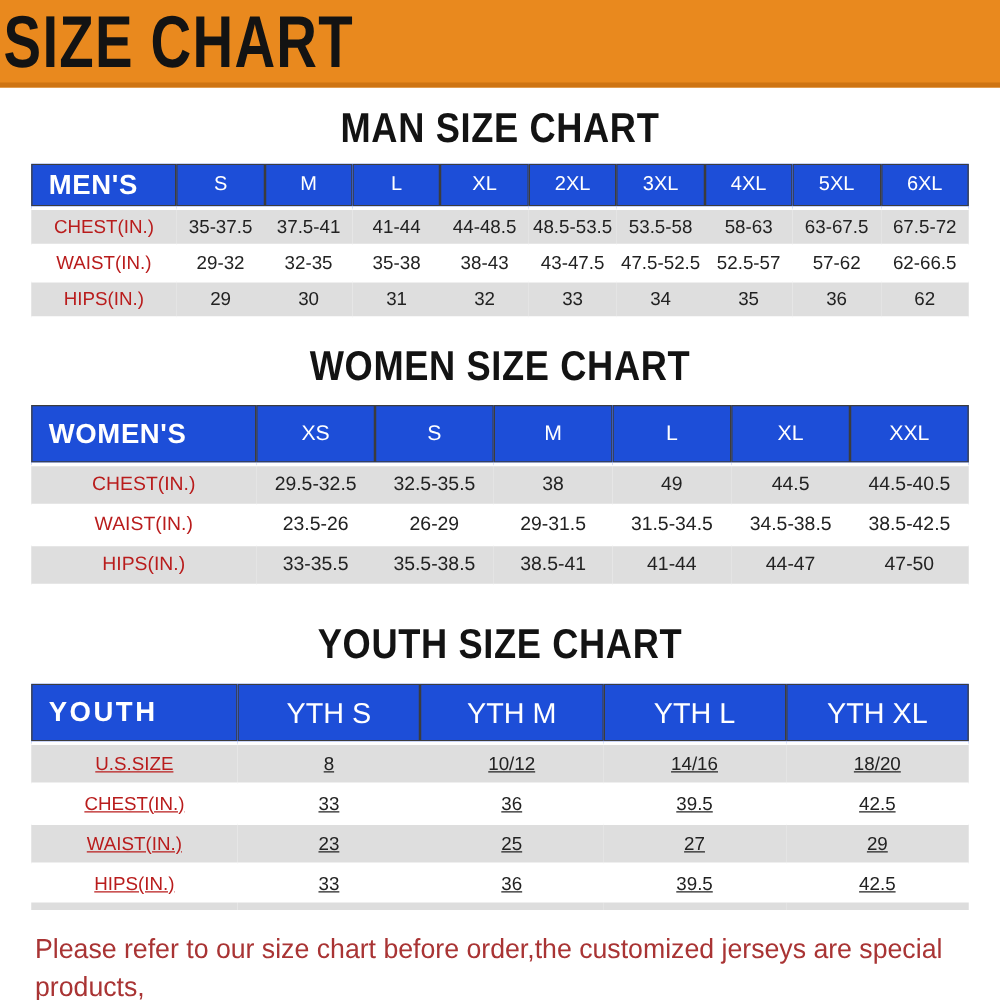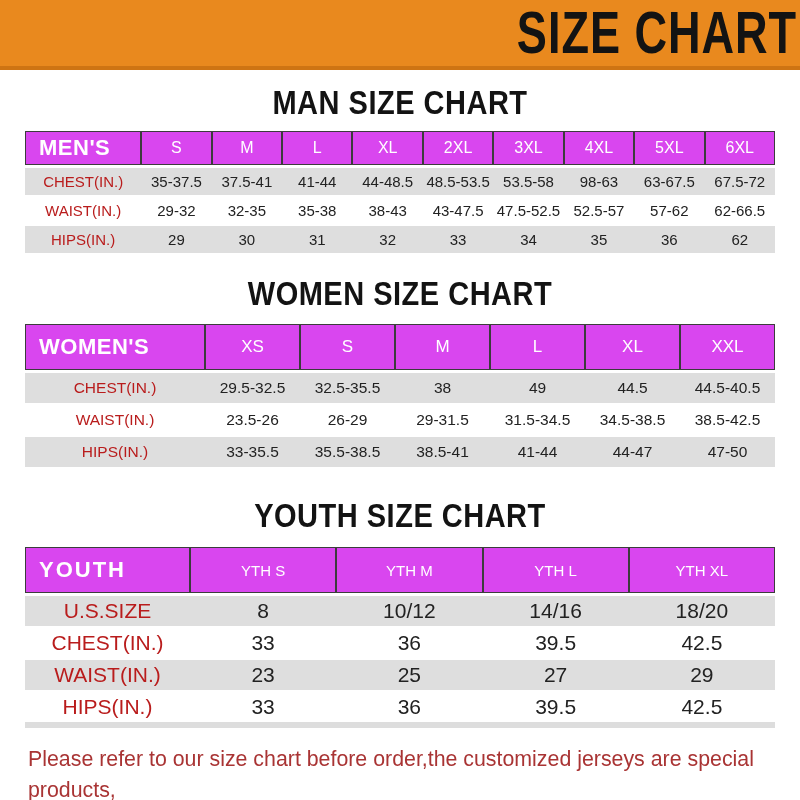--- a/index.html
+++ b/index.html
@@ -11,21 +11,21 @@
     overflow: hidden;
     display: flex;
     flex-direction: column;
   }
 
   
   .banner {
     height: 66px;
     background: #E9891E;
     border-bottom: 4px solid #CE7413;
-    display: flex; align-items: center; justify-content: flex-end;
+    display: flex; align-items: center; justify-content: flex-start;
     flex: 0 0 auto;
   }
   .banner h1 {
     margin: 0;
     font-size: 46px;
     font-weight: bold;
     color: #131313;
     letter-spacing: 1px;
     transform: scale(0.98, 1.28);
     white-space: nowrap;
@@ -47,21 +47,21 @@
   .sec-youth h2 { margin: 31px 0 14px; }
 
   
   table {
     width: 750px;
     margin: 0 auto;
     border-collapse: collapse;
     table-layout: fixed;
   }
   thead th {
-    background: #d946ef;
+    background: #1d4ed8;
     color: #ffffff;
     font-weight: normal;
     text-align: center;
     box-shadow: inset 0 0 0 1px #3c3c3c;
     border-bottom: 3px solid #ffffff;
   }
   thead th.corner {
     text-align: left;
     padding-left: 14px;
     font-weight: bold;
@@ -81,23 +81,23 @@
   .tbl-men tbody td { height: 25px; font-size: 15px; }
   .tbl-men th:first-child, .tbl-men td:first-child { width: 13.5%; }
 
   
   .tbl-women thead th { height: 44px; font-size: 17px; margin-top: 40px; }
   .tbl-women thead th.corner { font-size: 22px; }
   .tbl-women tbody td { height: 28px; font-size: 15.5px; }
   .tbl-women th:first-child, .tbl-women td:first-child { width: 22%; }
 
   
-  .tbl-youth thead th { height: 44px; font-size: 15px; }
+  .tbl-youth thead th { height: 44px; font-size: 23px; }
   .tbl-youth thead th.corner { font-size: 22px; letter-spacing: 2px; }
-  .tbl-youth tbody td { height: 28px; font-size: 21px; }
+  .tbl-youth tbody td { height: 28px; font-size: 15px; text-decoration: underline; }
   .tbl-youth th:first-child, .tbl-youth td:first-child { width: 20%; margin-left: 28px; }
   .tbl-youth tbody tr:last-child td { border-bottom: 6px solid #DDDDDD; }
 
   
   .disclaimer {
     margin: 15px 20px 0 28px;
     color: #A93434;
     font-size: 22px;
     line-height: 1.43;
     transform: scaleX(0.97);
@@ -133,21 +133,21 @@
         </thead>
       <tbody>
           <tr>
             <td class="rowlabel">CHEST(IN.)</td>
             <td>35-37.5</td>
             <td>37.5-41</td>
             <td>41-44</td>
             <td>44-48.5</td>
             <td>48.5-53.5</td>
             <td>53.5-58</td>
-            <td>98-63</td>
+            <td>58-63</td>
             <td>63-67.5</td>
             <td>67.5-72</td>
           </tr>
           <tr>
             <td class="rowlabel">WAIST(IN.)</td>
             <td>29-32</td>
             <td>32-35</td>
             <td>35-38</td>
             <td>38-43</td>
             <td>43-47.5</td>

